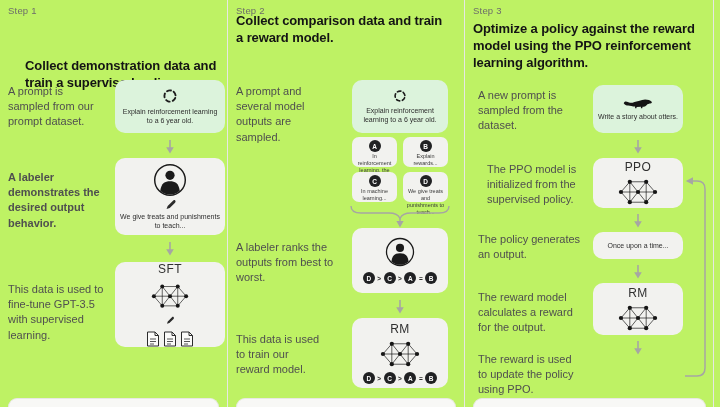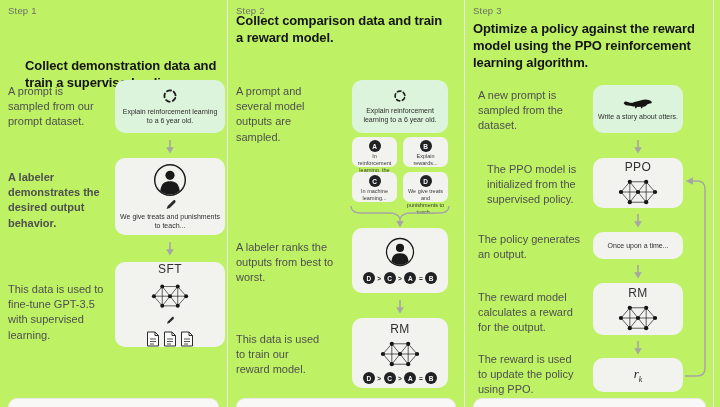--- a/index.html
+++ b/index.html
@@ -255,23 +255,20 @@
       <div class="modelabel">RM</div>
       <svg width="42" height="30">
           <use href="#sym-network"></use>
         </svg>
     </div>
 
     <svg class="arr" style="left:168px;top:340px;">
         <use href="#sym-arrow"></use>
       </svg>
 
-    <div class="box gray" style="left:128px;top:358px;width:90px;height:34px;">
-      <span class="rk"><span>r</span><sub>k</sub></span>
-    </div>
 
     <svg style="position:absolute;left:218px;top:172px;" width="30" height="212">
       <path d="M2,204 H14 Q22,204 22,196 V17 Q22,9 14,9 H9" fill="none" stroke="#a6a6a3" stroke-width="1.5"></path>
       <polygon points="10,5.2 10,12.8 2.8,9" fill="#a6a6a3"></polygon>
     </svg>
 
     <div class="nextcard" style="left:8px;width:233px;"></div>
   </div>
 
   <div class="divider" style="left:713px;"></div>

